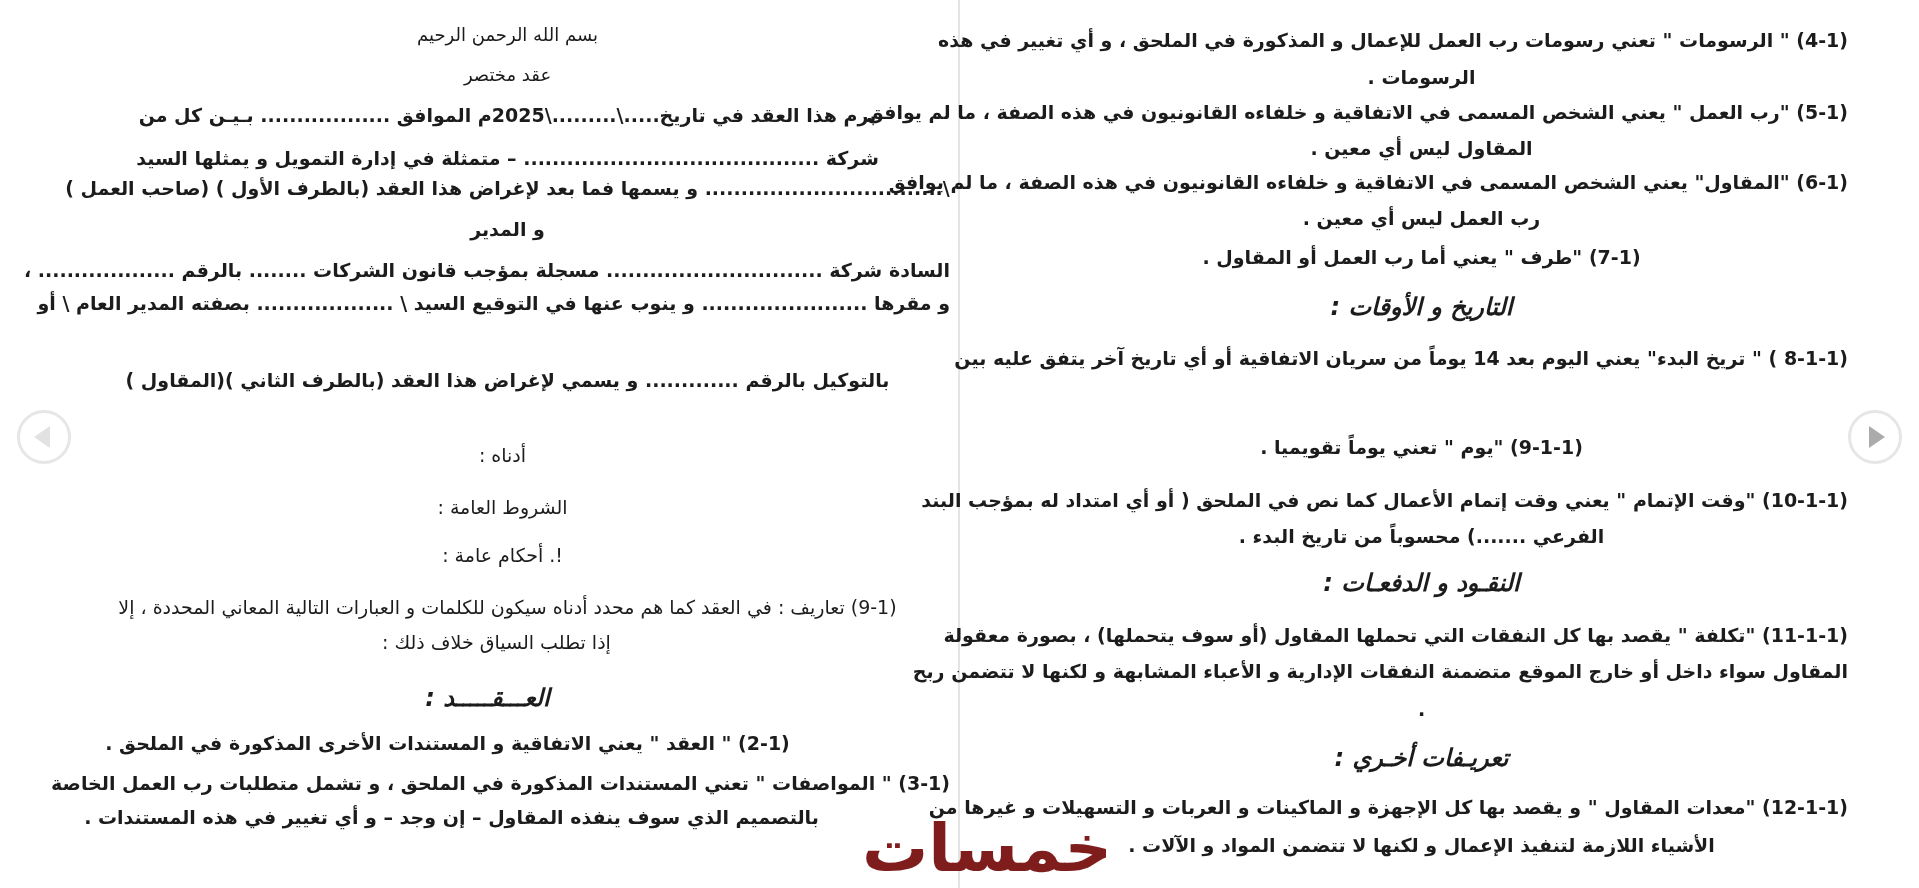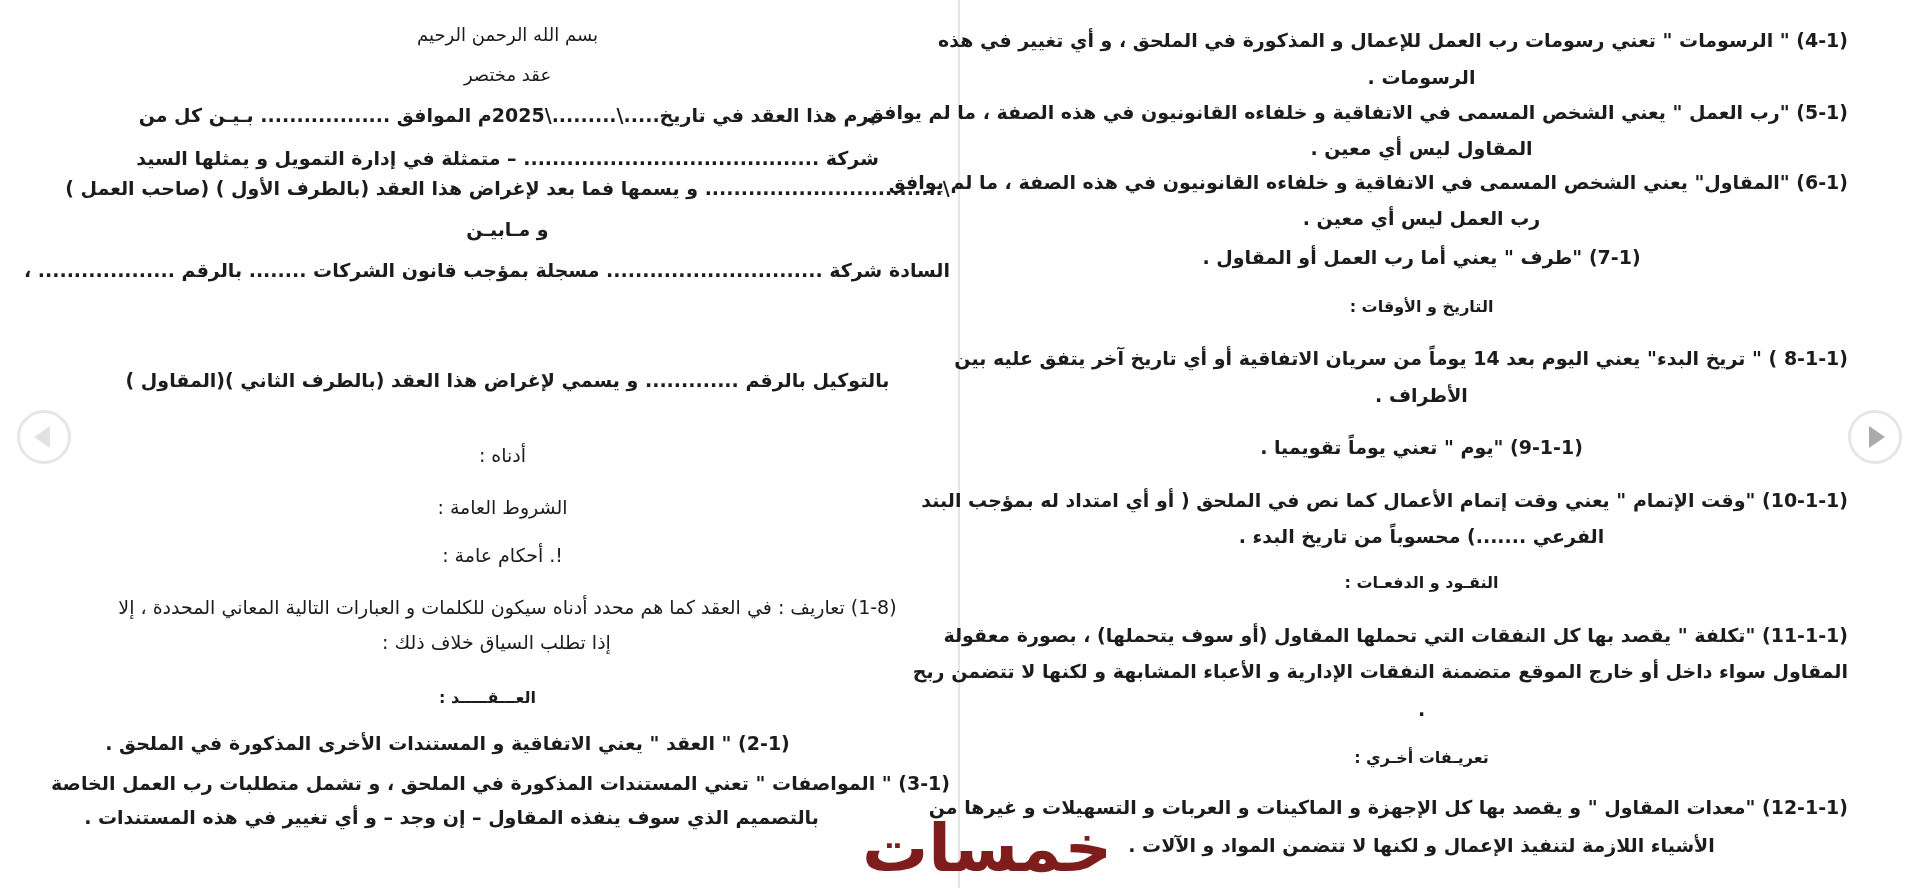--- a/index.html
+++ b/index.html
@@ -18,21 +18,21 @@
     position:absolute;left:0;right:0;
     direction:rtl;
     white-space:nowrap;
     line-height:30px;
   }
   .a-r{text-align:center;}
   .a-c{text-align:center;}
   .f-serif{font-family:"DejaVu Serif","DejaVu Sans",serif;font-size:18px;font-weight:400;}
   .f-b{font-size:19px;font-weight:700;}
   .f-n{font-size:19px;font-weight:400;}
-  .f-hb{font-size:16px;font-weight:700;}
+  .f-hb{font-size:24px;font-weight:700;font-style:italic;}
   .divider{
     position:absolute;left:958px;top:0;width:2px;height:888px;
     background:#e4e4e4;
   }
   .nav-btn{
     position:absolute;top:410px;width:54px;height:54px;
     border-radius:50%;
     border:3px solid #e6e6e6;
     background:#ffffff;
     box-sizing:border-box;
@@ -69,48 +69,48 @@
 
 <div class="stage">
 
   <div class="page page-left" dir="rtl">
 
   <div class="line a-c f-serif" style="top: 20px;">بسم الله الرحمن الرحيم</div>
       <div class="line a-c f-serif" style="top: 60px;">عقد مختصر</div>
       <div class="line a-r f-b" style="top: 100px;">برم هذا العقد في تاريخ.....\.........\2025م الموافق .................. بـيـن كل من</div>
       <div class="line a-r f-b" style="top: 143px;">شركة ......................................... – متمثلة في إدارة التمويل و يمثلها السيد</div>
       <div class="line a-r f-b" style="top: 173px;">\................................. و يسمها فما بعد لإغراض هذا العقد (بالطرف الأول ) (صاحب العمل )</div>
-      <div class="line a-c f-b" style="top: 214px;">و مـابيـن</div>
+      <div class="line a-c f-b" style="top: 214px;">و المدير</div>
       <div class="line a-r f-b" style="top: 255px;">السادة شركة .............................. مسجلة بمؤجب قانون الشركات ........ بالرقم ................... ،</div>
+      <div class="line a-r f-b" style="top: 288px;">و مقرها ....................... و ينوب عنها في التوقيع السيد \ ................... بصفته المدير العام \ أو</div>
       <div class="line a-r f-b" style="top: 320px; margin-top: 45px;">بالتوكيل بالرقم ............. و يسمي لإغراض هذا العقد (بالطرف الثاني )(المقاول )</div>
       <div class="line a-r f-n" style="top: 440px; padding-right: 10px;">أدناه :</div>
       <div class="line a-r f-n" style="top: 492px; padding-right: 10px;">الشروط العامة :</div>
       <div class="line a-r f-n" style="top: 540px; padding-right: 10px;">!. أحكام عامة :</div>
-      <div class="line a-r f-n" style="top: 592px;">(1-8)   تعاريف : في العقد كما هم محدد أدناه سيكون للكلمات و العبارات التالية المعاني المحددة ، إلا</div>
+      <div class="line a-r f-n" style="top: 592px;">(9-1)   تعاريف : في العقد كما هم محدد أدناه سيكون للكلمات و العبارات التالية المعاني المحددة ، إلا</div>
       <div class="line a-r f-n" style="top: 627px; padding-right: 22px;">إذا تطلب السياق خلاف ذلك :</div>
       <div class="line a-r f-hb" style="top: 683px; padding-right: 40px;">العـــقـــــد :</div>
       <div class="line a-r f-b" style="top: 728px; padding-right: 120px;">(2-1) " العقد " يعني الاتفاقية و المستندات الأخرى المذكورة في الملحق .</div>
       <div class="line a-r f-b" style="top: 768px;">(3-1) " المواصفات " تعني المستندات المذكورة في الملحق ، و تشمل متطلبات رب العمل الخاصة</div>
       <div class="line a-r f-b" style="top: 802px; padding-right: 112px;">بالتصميم الذي سوف ينفذه المقاول – إن وجد – و أي تغيير في هذه المستندات .</div>
     </div>
 
   <div class="divider"></div>
 
   <div class="page page-right" dir="rtl">
 
   <div class="line a-c f-b" style="top: 25px;">(4-1) " الرسومات " تعني رسومات رب العمل للإعمال و المذكورة في الملحق ، و أي تغيير في هذه</div>
       <div class="line a-c f-b" style="top: 62px;">الرسومات .</div>
       <div class="line a-c f-b" style="top: 97px;">(5-1) "رب العمل " يعني الشخص المسمى في الاتفاقية و خلفاءه القانونيون في هذه الصفة ، ما لم يوافق</div>
       <div class="line a-c f-b" style="top: 133px;">المقاول ليس أي معين .</div>
       <div class="line a-c f-b" style="top: 167px;">(6-1) "المقاول" يعني الشخص المسمى في الاتفاقية و خلفاءه القانونيون في هذه الصفة ، ما لم يوافق</div>
       <div class="line a-c f-b" style="top: 203px;">رب العمل ليس أي معين .</div>
       <div class="line a-c f-b" style="top: 242px;">(7-1) "طرف " يعني أما رب العمل أو المقاول .</div>
       <div class="line a-c f-hb" style="top: 292px;">التاريخ و الأوقات :</div>
       <div class="line a-c f-b" style="top: 343px;">(8-1-1 ) " تريخ البدء" يعني اليوم بعد 14 يوماً من سريان الاتفاقية أو أي تاريخ آخر يتفق عليه بين</div>
-      <div class="line a-c f-b" style="top: 380px;">الأطراف .</div>
       <div class="line a-c f-b" style="top: 432px;">(9-1-1) "يوم " تعني يوماً تقويميا .</div>
       <div class="line a-c f-b" style="top: 485px;">(10-1-1) "وقت الإتمام "  يعني وقت إتمام الأعمال كما نص في الملحق ( أو أي امتداد له بمؤجب البند</div>
       <div class="line a-c f-b" style="top: 521px;">الفرعي .......) محسوباً من تاريخ البدء .</div>
       <div class="line a-c f-hb" style="top: 568px;">النقـود و الدفعـات :</div>
       <div class="line a-c f-b" style="top: 620px;">(11-1-1) "تكلفة " يقصد بها كل النفقات التي تحملها المقاول (أو سوف يتحملها) ، بصورة معقولة</div>
       <div class="line a-c f-b" style="top: 656px;">المقاول سواء داخل أو خارج الموقع متضمنة النفقات الإدارية و الأعباء المشابهة و لكنها لا تتضمن ربح</div>
       <div class="line a-c f-b" style="top: 694px;">.</div>
       <div class="line a-c f-hb" style="top: 743px;">تعريـفات أخـري :</div>
       <div class="line a-c f-b" style="top: 792px;">(12-1-1) "معدات المقاول " و يقصد بها كل الإجهزة و الماكينات و العربات و التسهيلات و غيرها من</div>
       <div class="line a-c f-b" style="top: 830px;">الأشياء اللازمة لتنفيذ الإعمال و لكنها لا تتضمن المواد و الآلات .</div>

